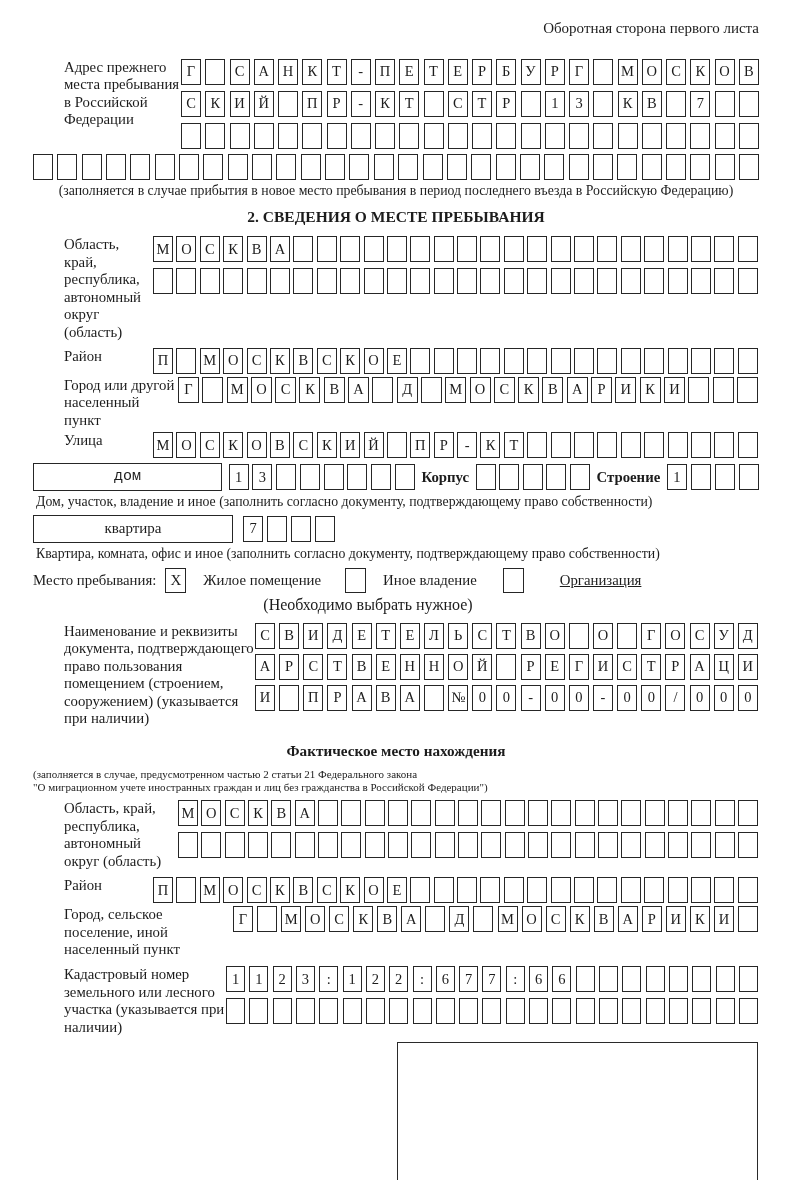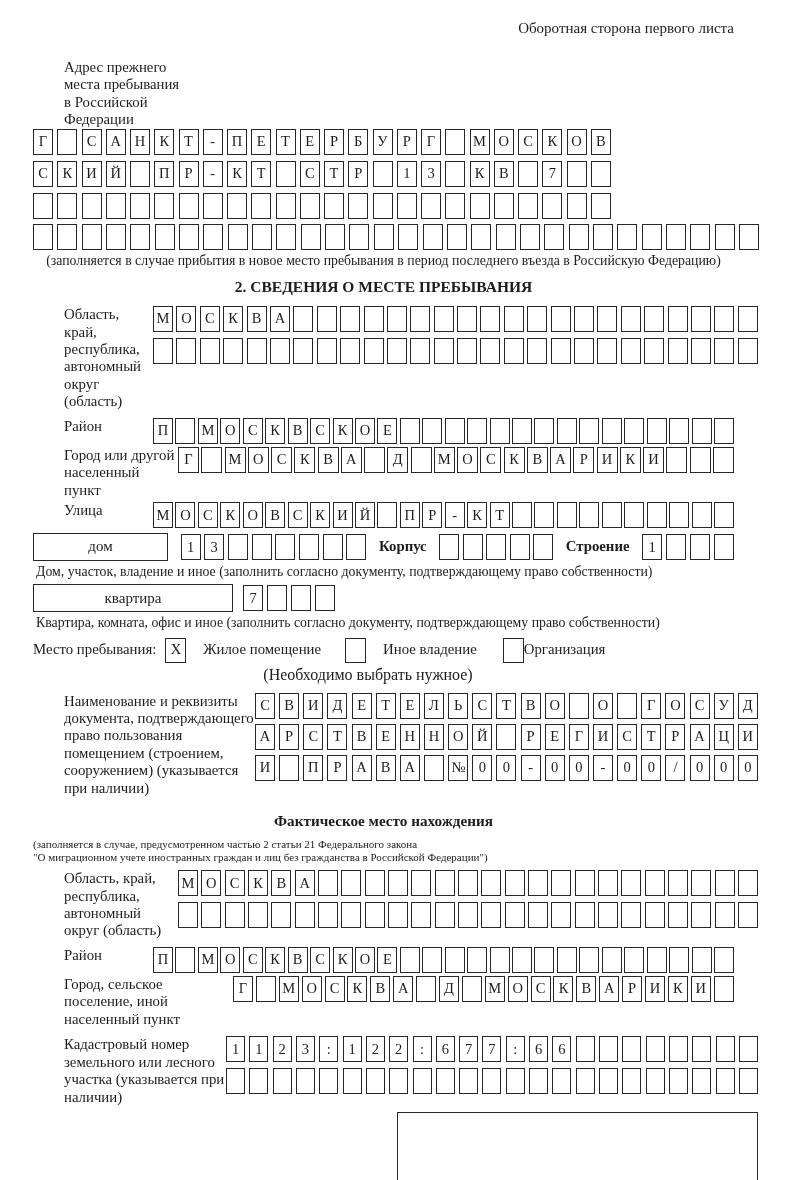--- a/index.html
+++ b/index.html
@@ -1,19 +1,19 @@
 <!DOCTYPE html>
 <html><head>
 <meta charset="utf-8">
 <style>
   html,body{margin:0;padding:0;background:#ffffff;}
   #page{
     position:relative;
     width:800px;height:1180px;box-sizing:border-box;
-    padding:20px 66px 0 33px;
+    padding:20px 41px 0 33px;
     background:#ffffff;color:#1c1c1c;
     font-family:"Liberation Serif","DejaVu Serif",serif;
     font-size:14.8px;line-height:1.18;
     overflow:hidden;
   }
   .header-note{text-align:right;font-size:15px;}
   .frow{display:flex;align-items:flex-start;}
   .flabel{flex:none;box-sizing:border-box;padding-left:31px;}
   .fcells{display:flex;flex-direction:column;}
   .cells-row{display:flex;justify-content:space-between;}
@@ -38,42 +38,42 @@
   .rw-stroenie{width:92px;}
   .rw-apt{width:92px;}
   .gap5 > .cells-row + .cells-row{margin-top:5px;}
   .gap6 > .cells-row + .cells-row{margin-top:6px;}
   .note-center{ text-align:center;font-size:13.8px;margin-top:3px;}
   .h2{ text-align:center;font-weight:bold;font-size:15.5px;margin-top:9px;}
   .labelbox{
     flex:none;box-sizing:border-box;border:1.6px solid #262626;height:28px;
     display:flex;align-items:center;justify-content:center;font-size:15px;background:#fff;
   }
-  .dombox{width:135px;}
+  .dombox{width:189px;font-family:Liberation Mono, monospace;}
   .kvbox{width:200px;}
   .inline-label{flex:none;font-size:14.8px;align-self:center;font-weight:bold;}
   .house-row{justify-content:space-between;align-items:center;margin-top:5px;}
   .small-note{font-size:13.8px;margin-top:3px;margin-left:3px;}
   .apt-row{display:flex;align-items:center;margin-top:4px;}
   .apt-row .cells-row{margin-left:10px;}
   .stay-row{display:flex;align-items:center;margin-top:6px;}
   .chk{
     flex:none;box-sizing:border-box;width:21px;height:25px;border:1.6px solid #262626;
     display:inline-flex;align-items:center;justify-content:center;font-size:15px;
   }
   .choose-note{width:360px;margin-left:155px;text-align:center;font-size:16px;margin-top:3px;}
   .fact-title{text-align:center;font-weight:bold;font-size:15.2px;margin-top:15px;}
   .fact-note{text-align:left;font-size:11px;}
   .fact-note.first{margin-top:8px;}
   .stamp-box{
     box-sizing:border-box;width:361px;height:172px;border:1.8px solid #2a2a2a;
     margin-left:364px;margin-top:6px;background:#fff;
   }
   .mt3{margin-top:3px;}.mt6{margin-top:6px;}
-  .mt7{margin-top:7px;}.mt8{margin-top:8px;}.mt10{margin-top:10px;}.mt21{margin-top:21px;flex-direction:column;}
+  .mt7{margin-top:7px;}.mt8{margin-top:8px;}.mt10{margin-top:10px;}.mt21{margin-top:21px;}
 </style>
 </head>
 <body>
 
 <div id="page">
 
   <div class="header-note">Оборотная сторона первого листа</div>
 
   <div class="frow mt21">
     <div class="flabel" style="width:148px;">Адрес прежнего места пребывания в Российской Федерации</div>
@@ -395,21 +395,21 @@
   </div>
   <div class="small-note">Квартира, комната, офис и иное (заполнить согласно документу, подтверждающему право собственности)</div>
 
   <div class="stay-row">
     <span>Место пребывания:</span>
     <span class="chk" style="margin-left:9px;">X</span>
     <span style="margin-left:17px;">Жилое помещение</span>
     <span class="chk" style="margin-left:24px;"></span>
     <span style="margin-left:17px;">Иное владение</span>
     <span class="chk" style="margin-left:26px;"></span>
-    <span style="">Организация</span>
+    <span style="margin-left:36px;text-decoration:underline;">Организация</span>
   </div>
   <div class="choose-note">(Необходимо выбрать нужное)</div>
 
   <div class="frow mt8">
     <div class="flabel" style="width:222px;">Наименование и реквизиты документа, подтверждающего право пользования помещением (строением, сооружением) (указывается при наличии)</div>
     <div class="fcells gap5">
       <div class="cells-row rw-doc">
           <span class="cell">С</span>
           <span class="cell">В</span>
           <span class="cell">И</span>

